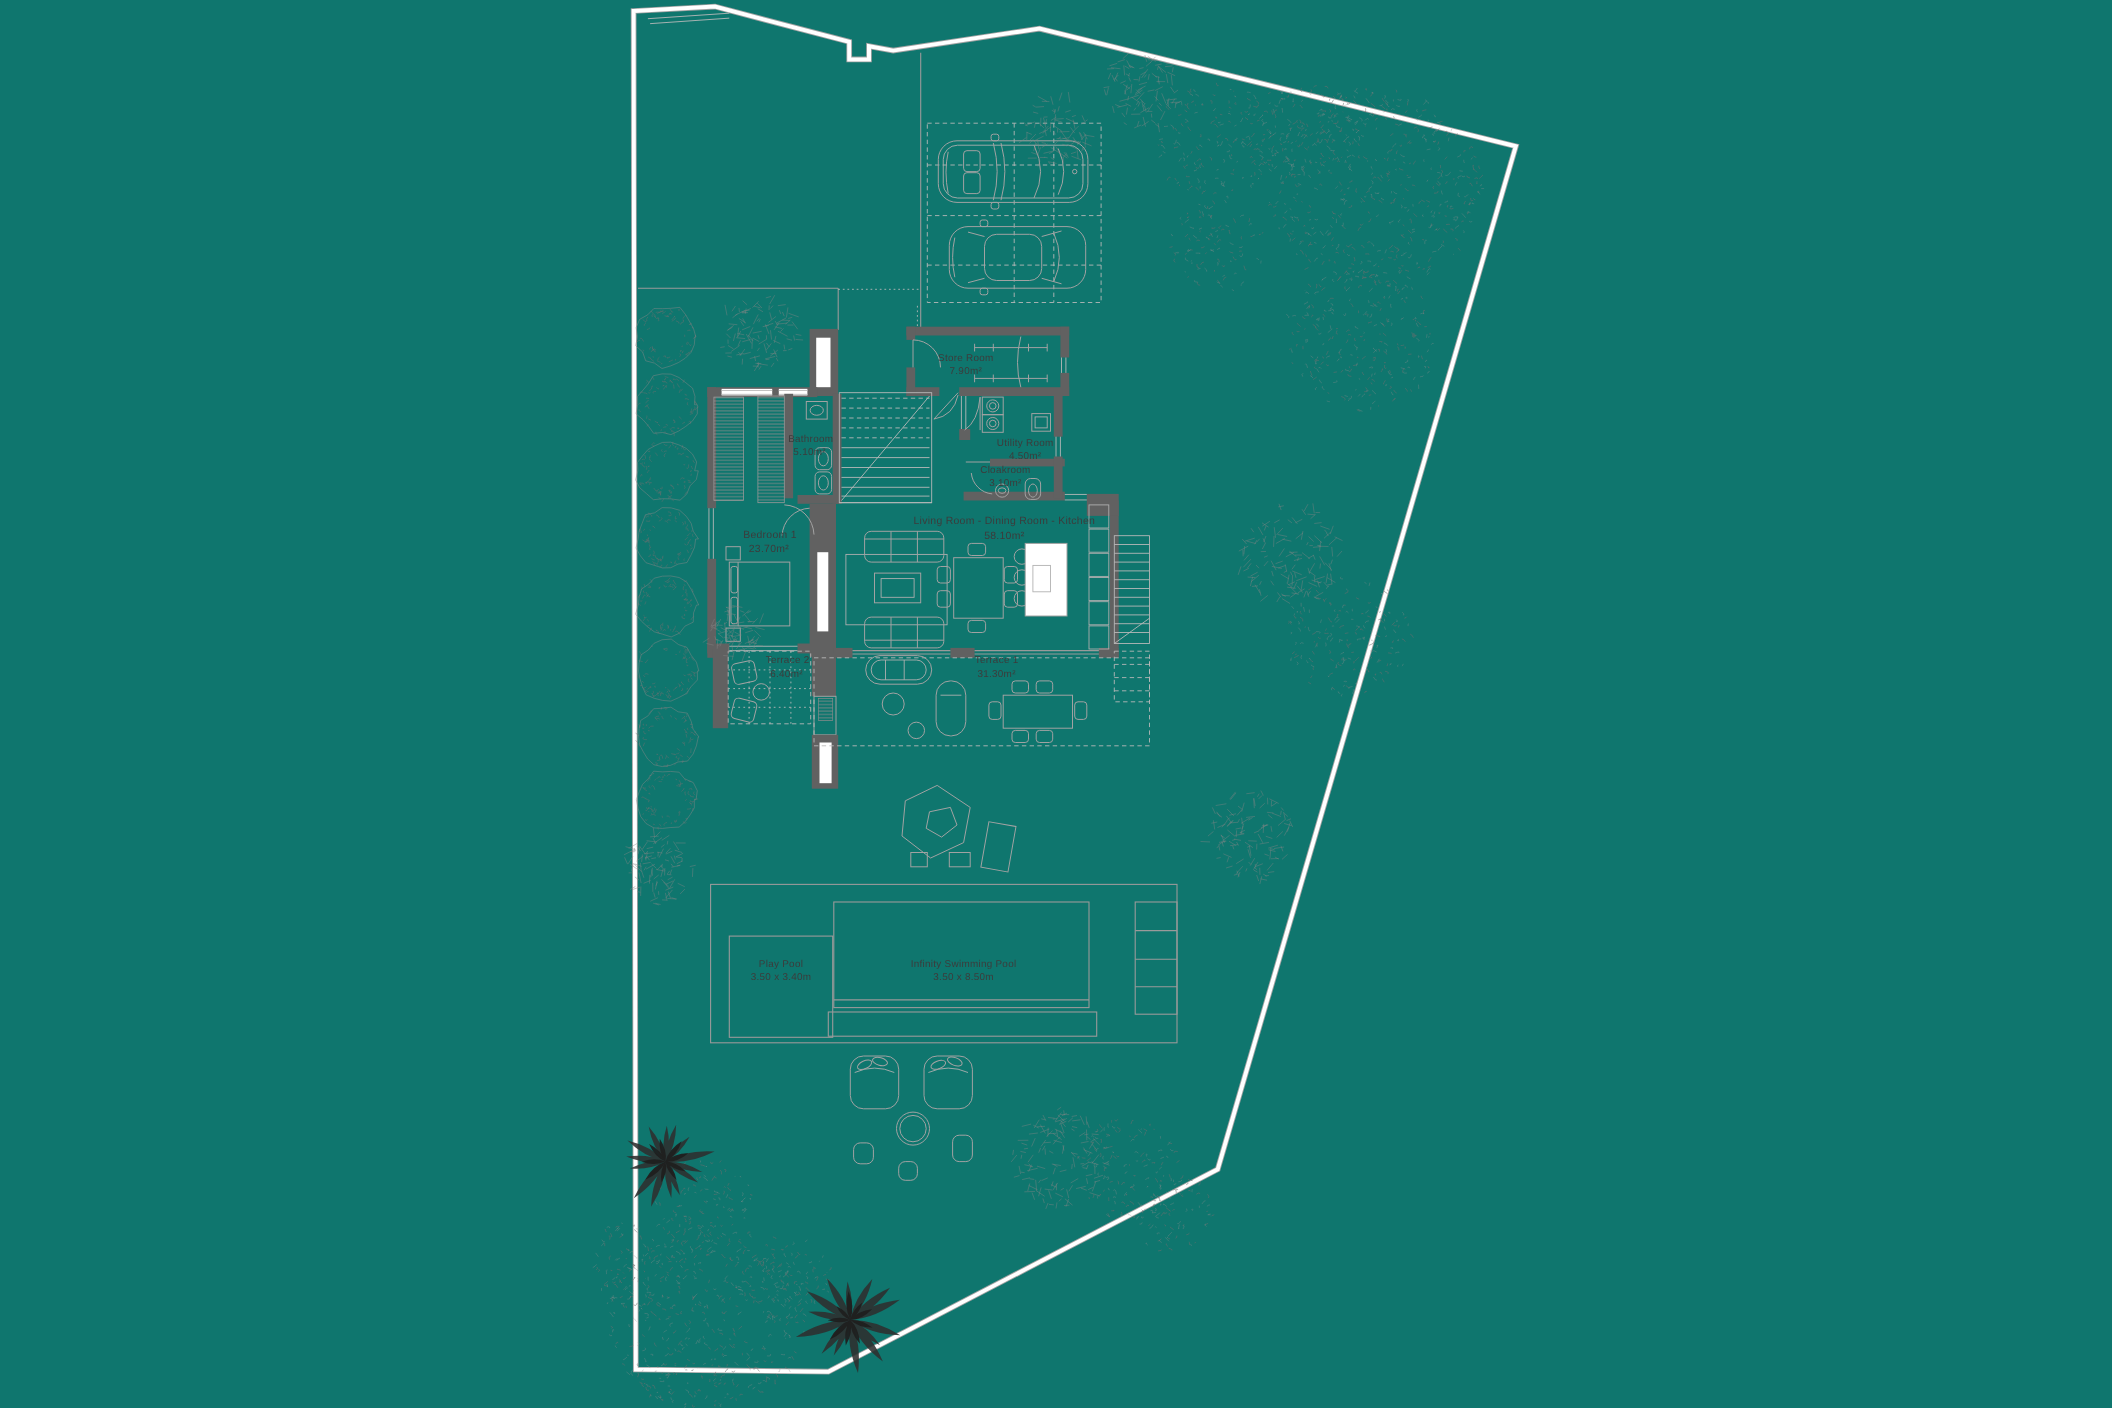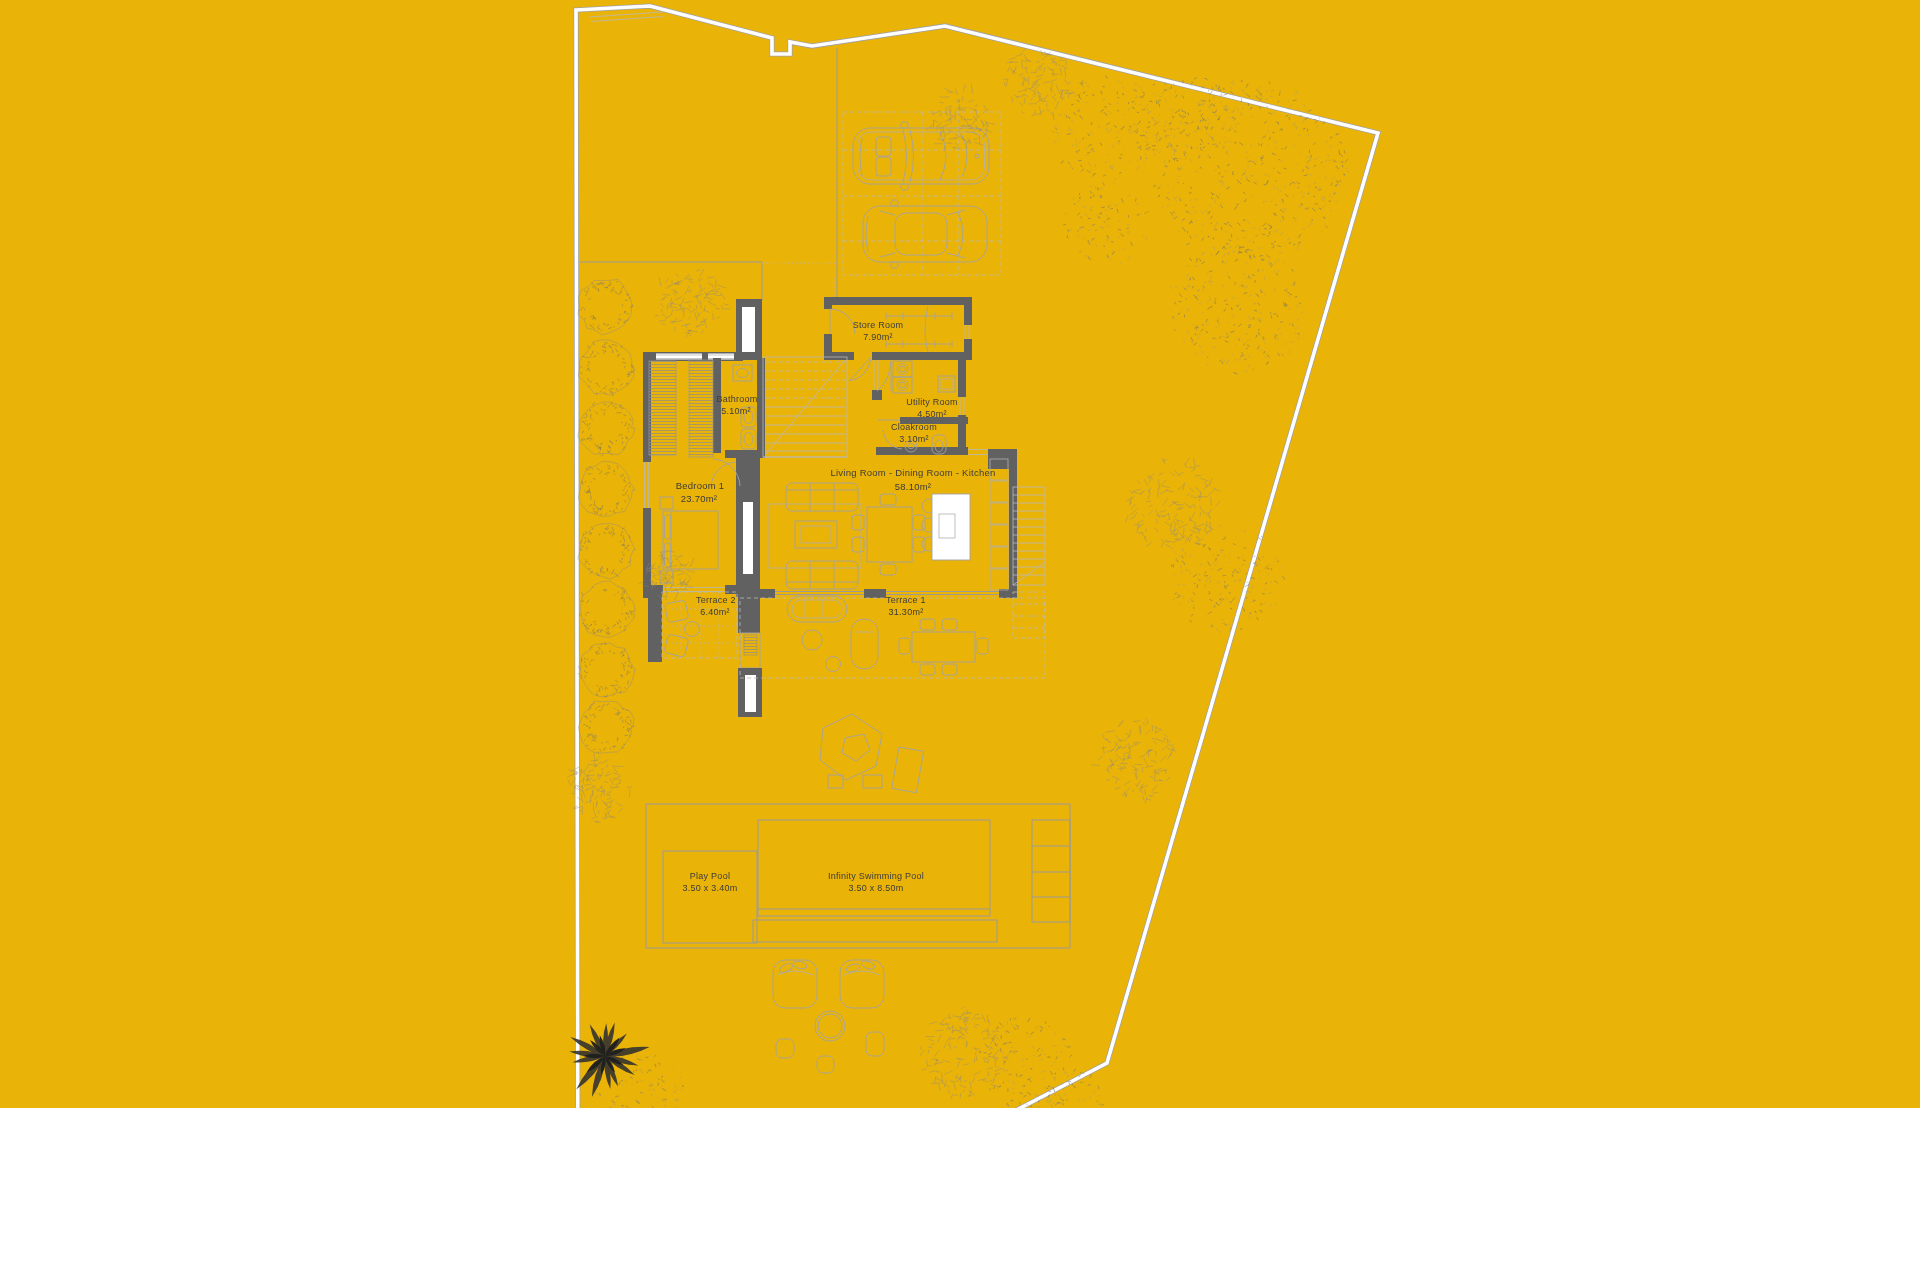--- a/index.html
+++ b/index.html
@@ -1,16 +1,16 @@
 <!DOCTYPE html>
 <html><head>
 <meta charset="utf-8">
 <style>
   html,body{margin:0;padding:0;background:#ffffff;}
-  .canvas{position:relative;width:1920px;height:1108px;background:#eab308;overflow:hidden;
+  .canvas{position:relative;width:1920px;height:1280px;background:#0f766e;overflow:hidden;
           font-family:"Liberation Sans", sans-serif;text-align:center;}
   svg{position:absolute;left:0;top:0;}
   .ln{fill:none;stroke:#9a9a9a;stroke-width:1;}
   .lt{fill:none;stroke:#b9b9b9;stroke-width:.8;}
   .fr{fill:none;stroke:#a3a3a3;stroke-width:.9;}
   .frl{fill:none;stroke:#b0b0b0;stroke-width:.8;}
   .wall{fill:#616161;stroke:none;}
   .wwin{fill:#ffffff;stroke:none;}
   .dash{stroke-dasharray:4 3;}
   .dot{stroke-dasharray:1.6 2.6;}

